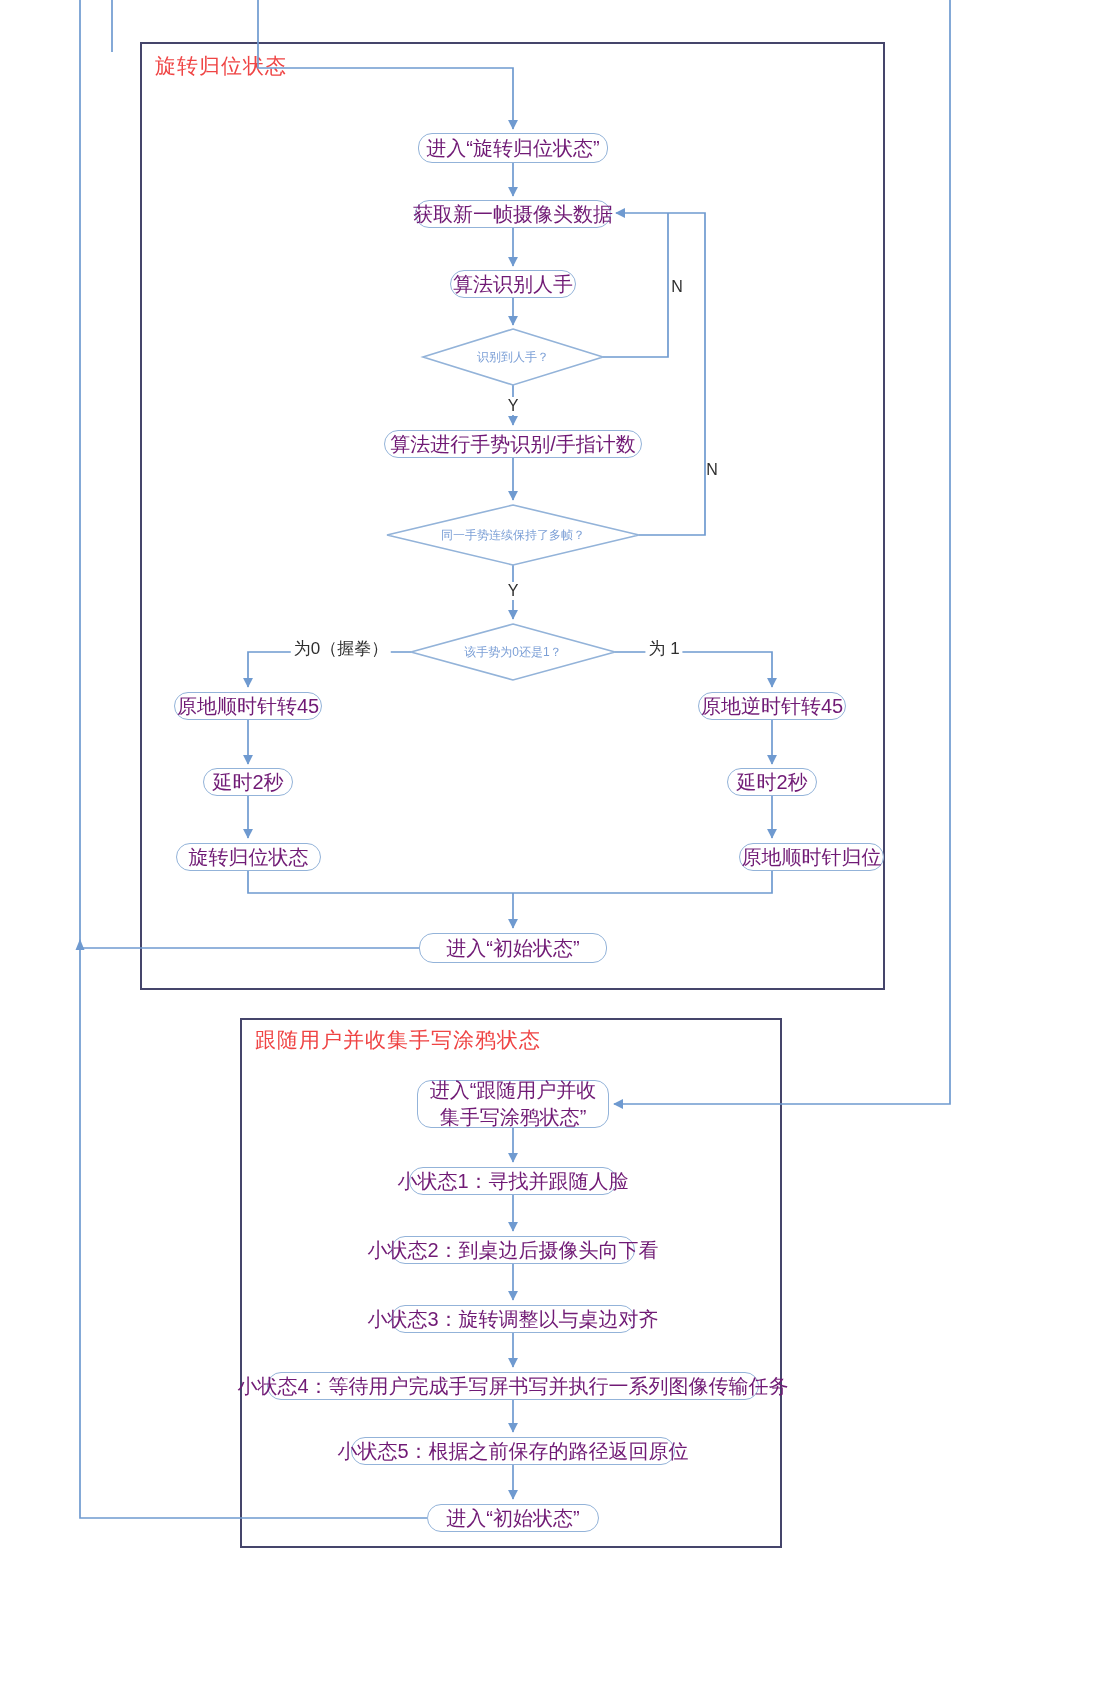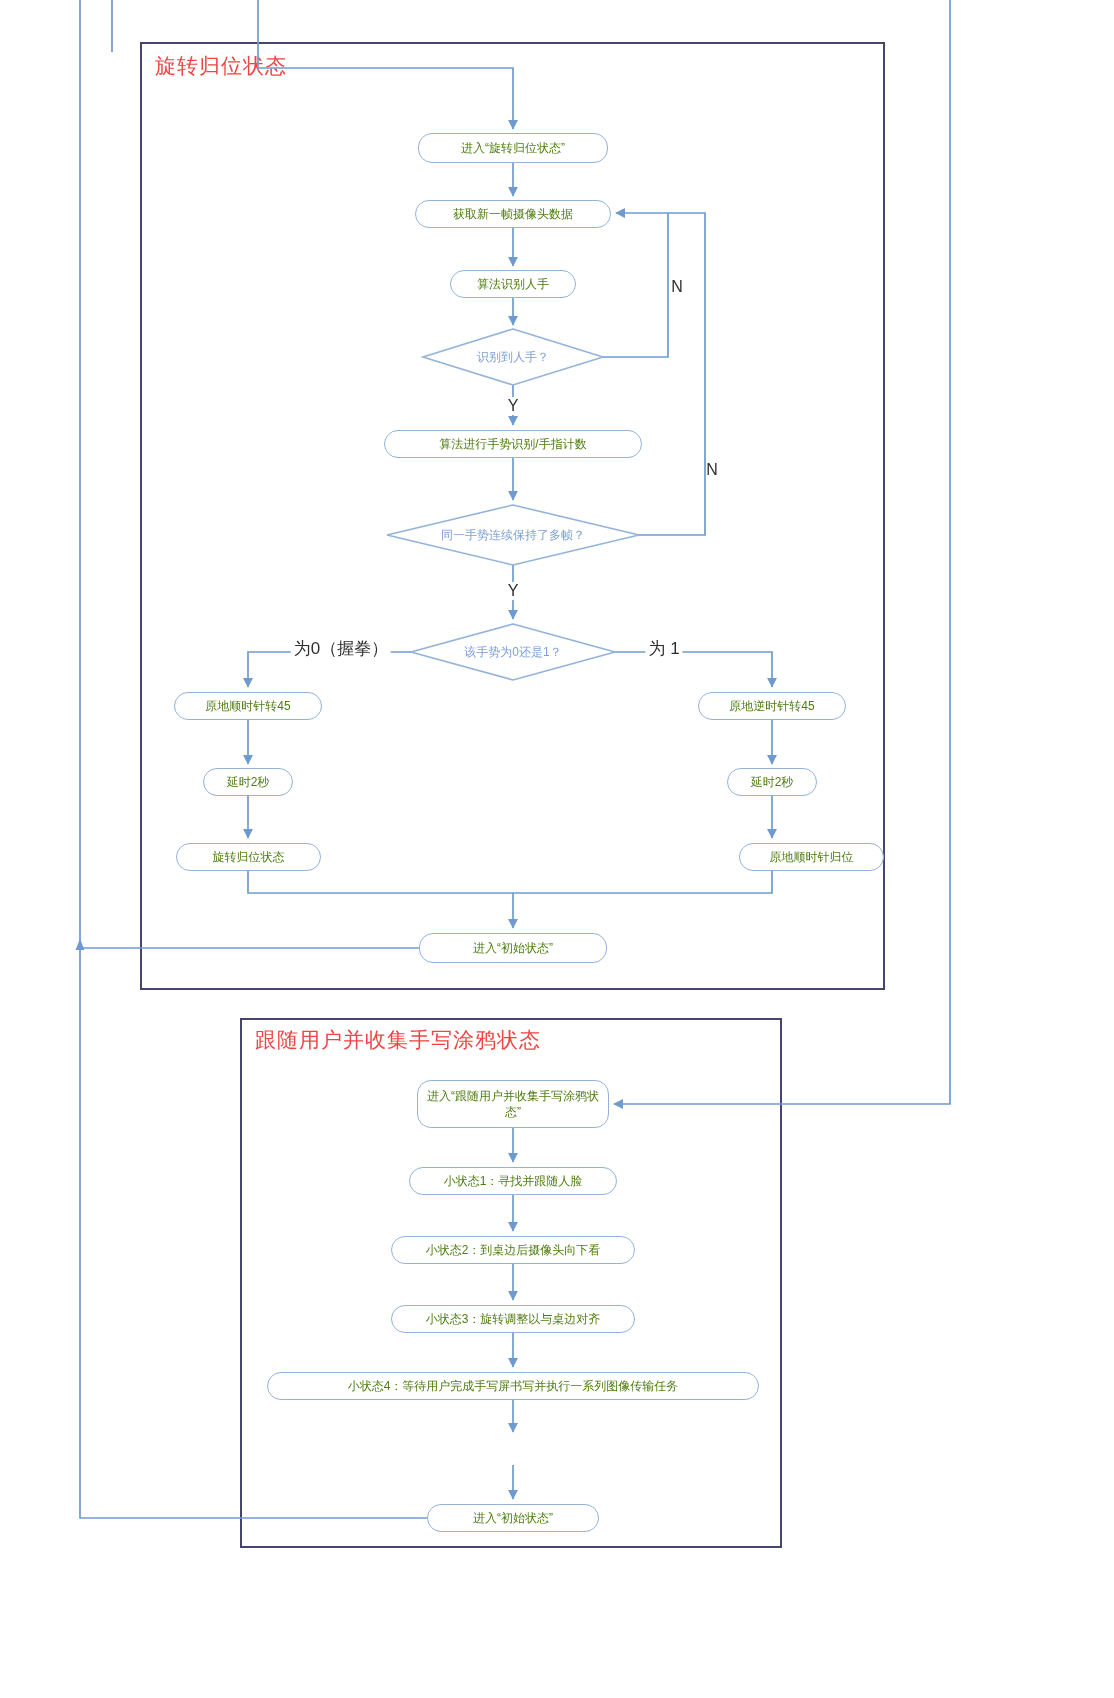--- a/index.html
+++ b/index.html
@@ -3,21 +3,21 @@
 <meta charset="utf-8">
 <style>
   html,body{margin:0;padding:0;background:#ffffff;}
   body{font-family:"Liberation Sans","DejaVu Sans",sans-serif;}
   #canvas{position:relative;width:1114px;height:1698px;background:#ffffff;overflow:hidden;}
   .wires{position:absolute;left:0;top:0;}
   .frame{position:absolute;border:2px solid #45456b;box-sizing:border-box;background:transparent;}
   .frame-title{position:absolute;font-size:21px;color:#ef4444;letter-spacing:1px;white-space:nowrap;}
   .node{position:absolute;box-sizing:border-box;background:#ffffff;border:1.6px solid #93b3d9;
         border-radius:14px;display:flex;align-items:center;justify-content:center;
-        font-size:12px;color:#4d7c0f;text-align:center;line-height:1.35;padding:0 4px;white-space:nowrap;}
+        font-size:20px;color:#701a75;text-align:center;line-height:1.35;padding:0 4px;white-space:nowrap;}
   .node--wrap{white-space:normal;}
   .dtext{position:absolute;display:flex;align-items:center;justify-content:center;
          color:#7b9fd6;font-size:12px;text-align:center;white-space:nowrap;}
   .lbl{position:absolute;transform:translate(-50%,-50%);color:#2f2f2f;font-size:16px;
        background:#ffffff;padding:0 3px;white-space:nowrap;}
   .lbl--plain{background:transparent;}
   .lbl--branch{font-size:17px;}
 </style>
 </head>
 <body>
@@ -99,15 +99,16 @@
   <span class="lbl" style="left:513px;top:591px">Y</span>
   <span class="lbl lbl--plain" style="left:712px;top:470px">N</span>
   <span class="lbl lbl--branch" style="left:341px;top:648px">为0（握拳）</span>
   <span class="lbl lbl--branch" style="left:664px;top:648px">为 1</span>
 
   <div class="node node--wrap" style="left:417px;top:1080px;width:192px;height:48px">进入“跟随用户并收集手写涂鸦状态”</div>
   <div class="node" style="left:409px;top:1167px;width:208px;height:28px">小状态1：寻找并跟随人脸</div>
   <div class="node" style="left:391px;top:1236px;width:244px;height:28px">小状态2：到桌边后摄像头向下看</div>
   <div class="node" style="left:391px;top:1305px;width:244px;height:28px">小状态3：旋转调整以与桌边对齐</div>
   <div class="node" style="left:267px;top:1372px;width:492px;height:28px">小状态4：等待用户完成手写屏书写并执行一系列图像传输任务</div>
+  <div class="node" style="left:351px;top:1437px;width:324px;height:28px">小状态5：根据之前保存的路径返回原位</div>
   <div class="node" style="left:427px;top:1504px;width:172px;height:28px">进入“初始状态”</div>
 
 </div>
 
 </body></html>

